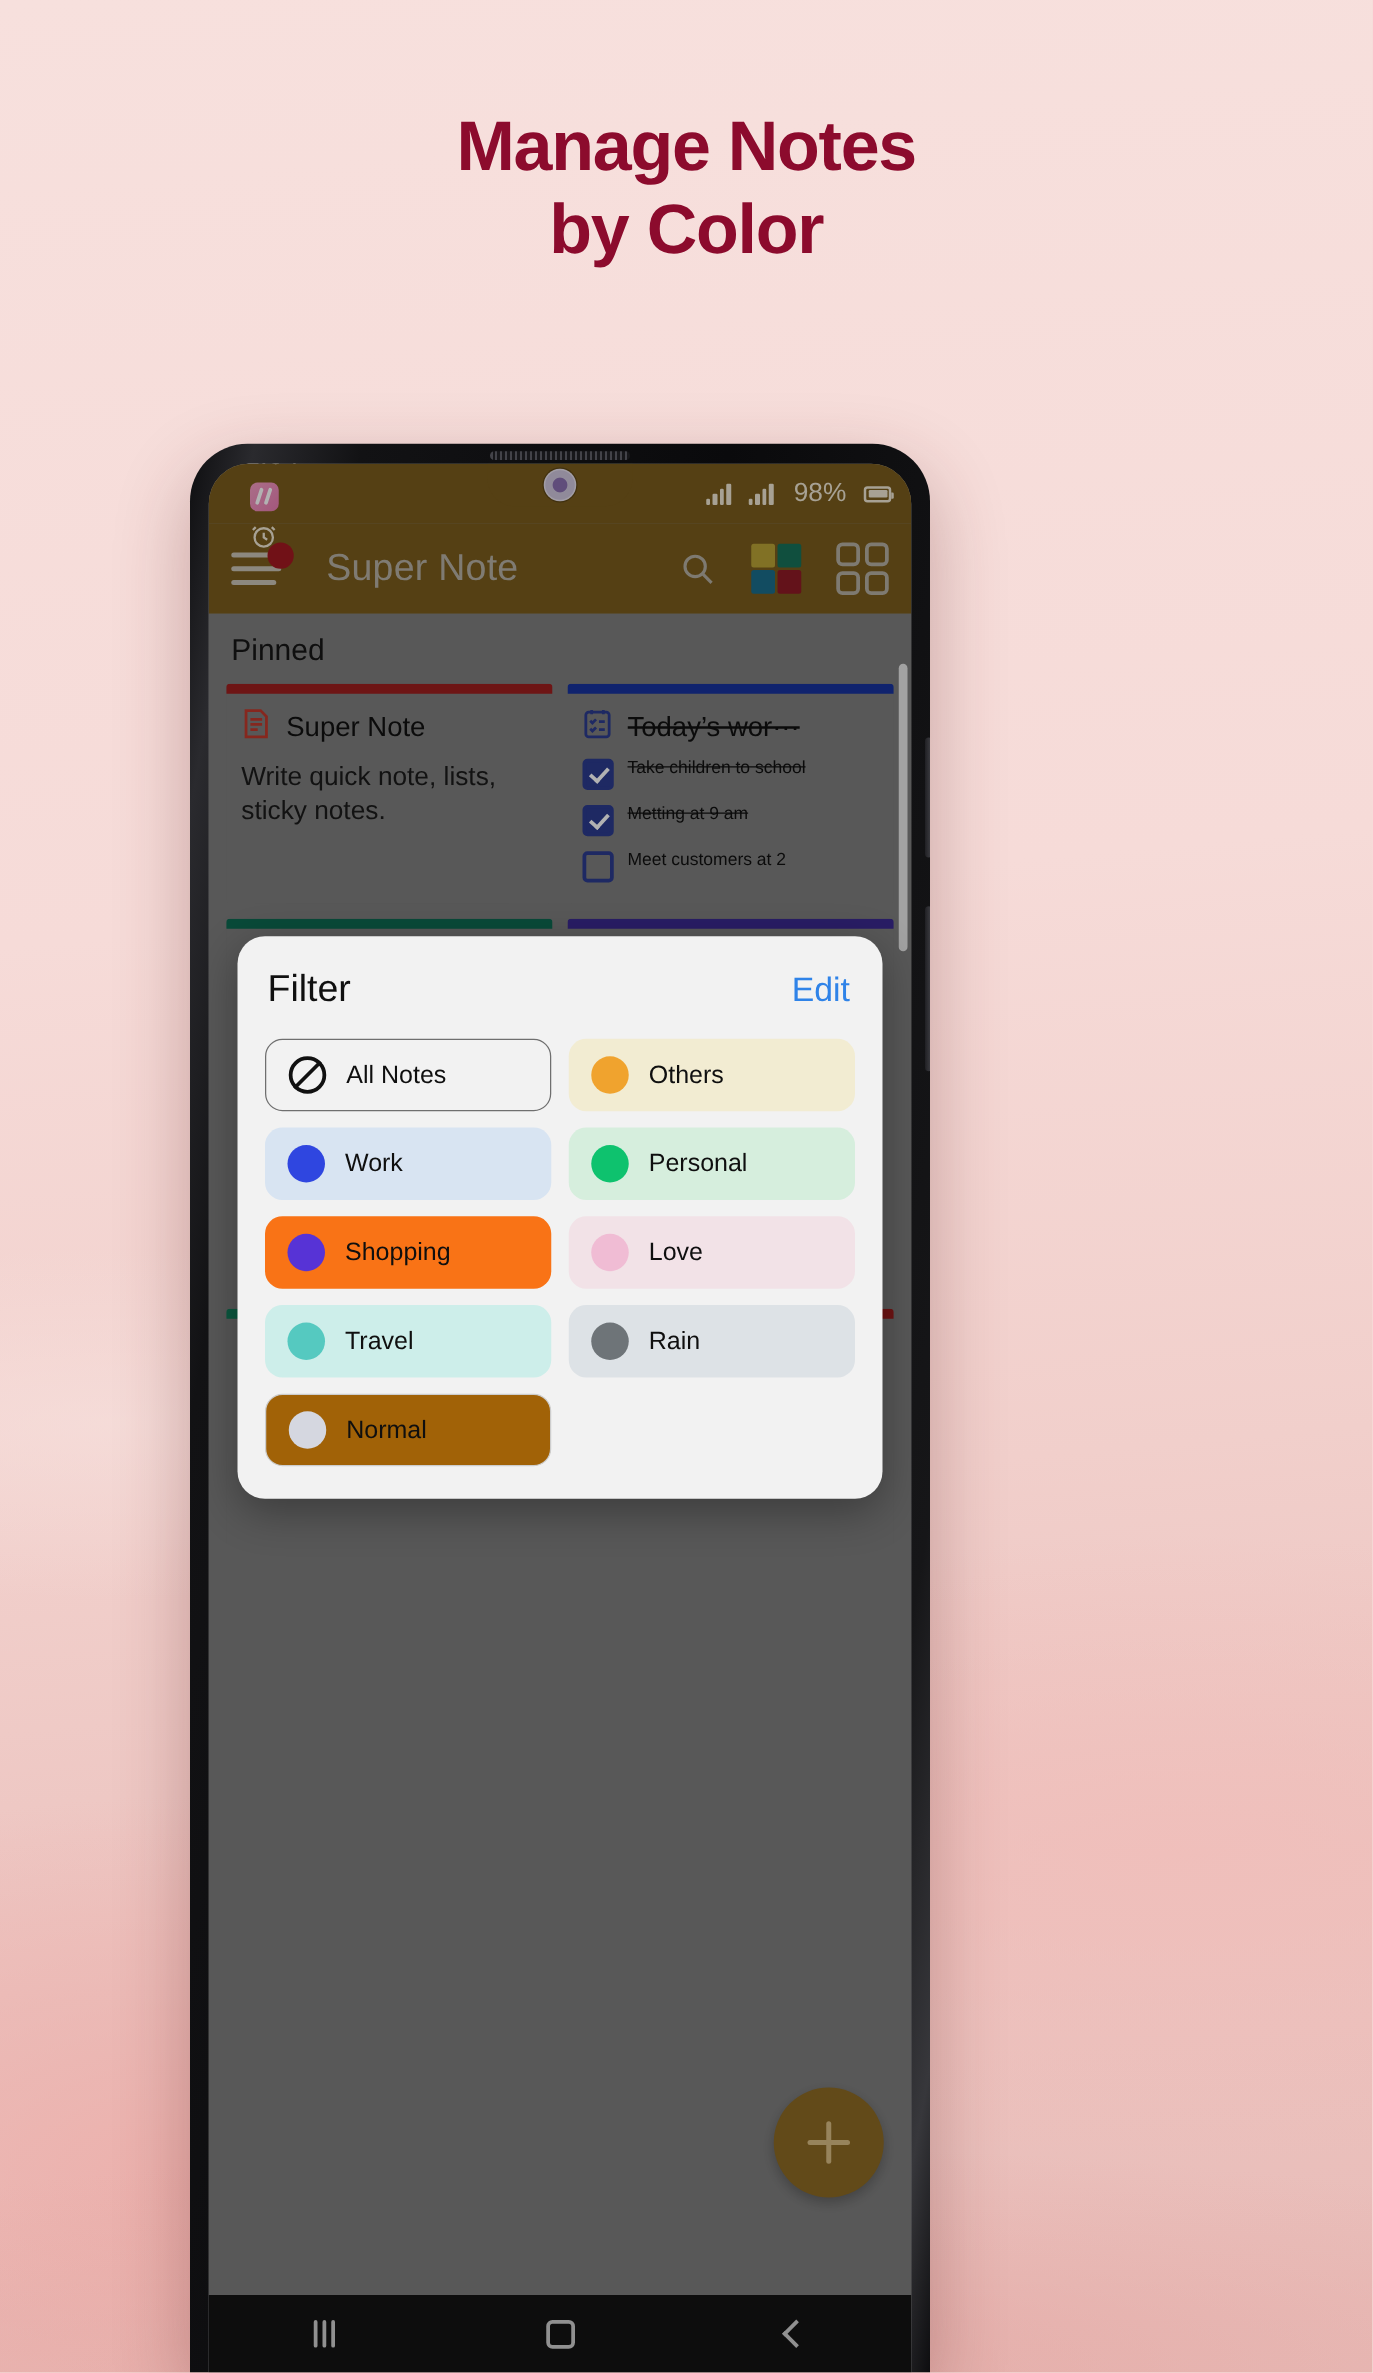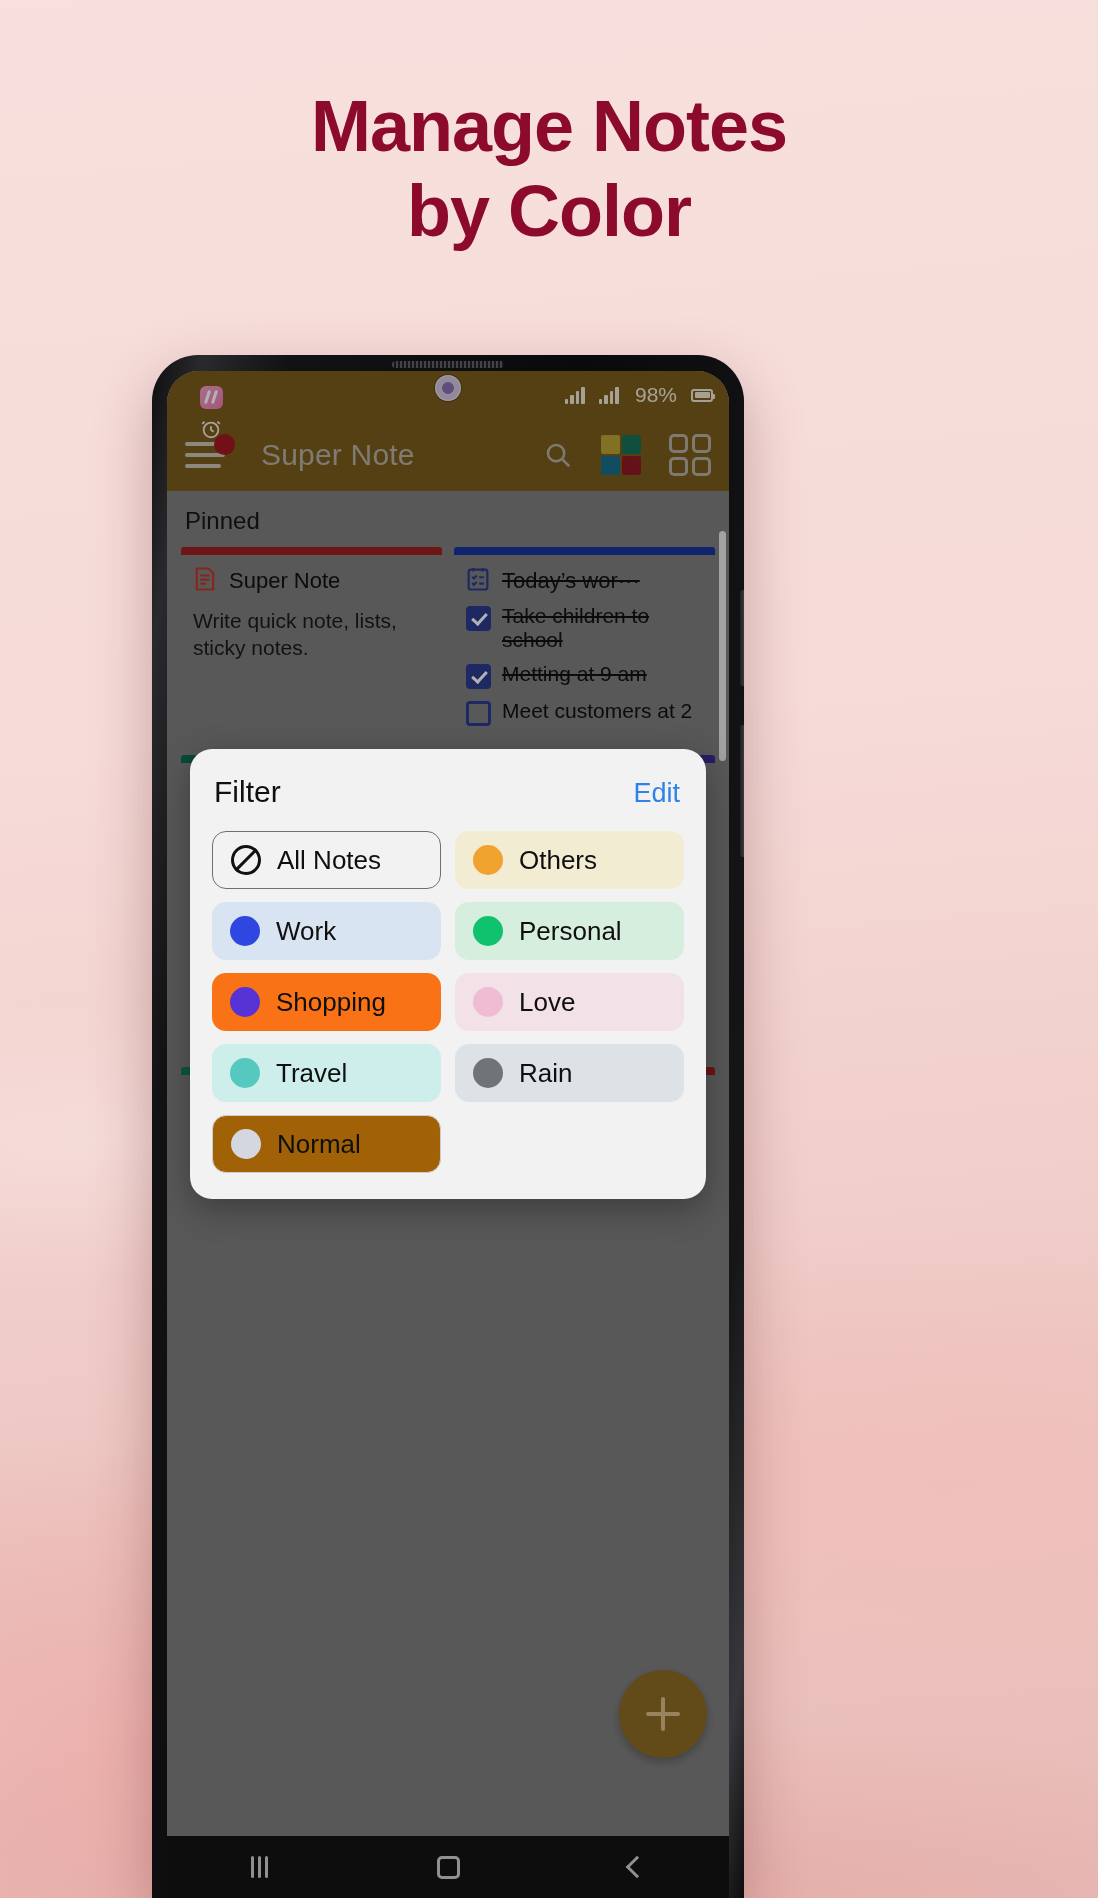--- a/index.html
+++ b/index.html
@@ -37,21 +37,21 @@
   
   #headline {
     position: absolute;
     top: 84px;
     left: 0;
     width: 100%;
     text-align: center;
     z-index: 5;
     color: #8c0b2d;
     font-weight: bold;
-    font-size: 72px;
+    font-size: 56px;
     line-height: 1.18;
     letter-spacing: -1px;
   }
   #headline .l2 { display: block; }
 
   
   #phone {
     position: absolute;
     left: 152px;
     top: 355px;
@@ -232,21 +232,21 @@
   .note-head {
     display: flex; align-items: center; gap: 10px;
     padding: 10px 10px 2px 10px;
   }
   .note-title {
     font-size: 22px; color: #111; white-space: nowrap;
     overflow: hidden; text-overflow: ellipsis;
   }
   .note-title.struck { text-decoration: line-through; }
   .note-body { padding: 8px 12px 0 12px; font-size: 21px; color: #1a1a1a; line-height: 1.3; }
-  .todo { display: flex; align-items: flex-start; gap: 11px; padding: 5px 12px; font-size: 21px; color: #111; }
+  .todo { display: flex; align-items: flex-start; gap: 11px; padding: 5px 12px; font-size: 14px; color: #111; }
   .cb {
     flex: 0 0 auto;
     width: 25px; height: 25px; border-radius: 4px; margin-top: 2px;
     border: 3px solid #2b3b8f; background: transparent;
     position: relative;
   }
   .cb.checked { background: #2b3b8f; }
   .cb.checked::after {
     content: ""; position: absolute; left: 6px; top: 1px;
     width: 6px; height: 12px; border: solid #fff;
@@ -331,21 +331,21 @@
   .chip {
     display: flex; align-items: center; gap: 16px;
     height: 58px; border-radius: 14px;
     padding: 0 18px;
     cursor: pointer;
   }
   .chip .dot {
     flex: 0 0 auto;
     width: 30px; height: 30px; border-radius: 50%;
   }
-  .chip .label { font-size: 26px; color: #0f0f0f; white-space: nowrap; }
+  .chip .label { font-size: 20px; color: #0f0f0f; white-space: nowrap; }
   .chip.outlined { background: #f2f2f2; border: 1.5px solid #6f6f6f; }
   .chip.outlined-light { background: #a16207; border: 1.5px solid #cdcdcd; }
   .no-sign {
     flex: 0 0 auto; width: 30px; height: 30px; border-radius: 50%;
     border: 3px solid #111; position: relative;
   }
   .no-sign::after {
     content: ""; position: absolute; left: 50%; top: 50%;
     width: 30px; height: 3px; background: #111;
     transform: translate(-50%,-50%) rotate(-45deg);

